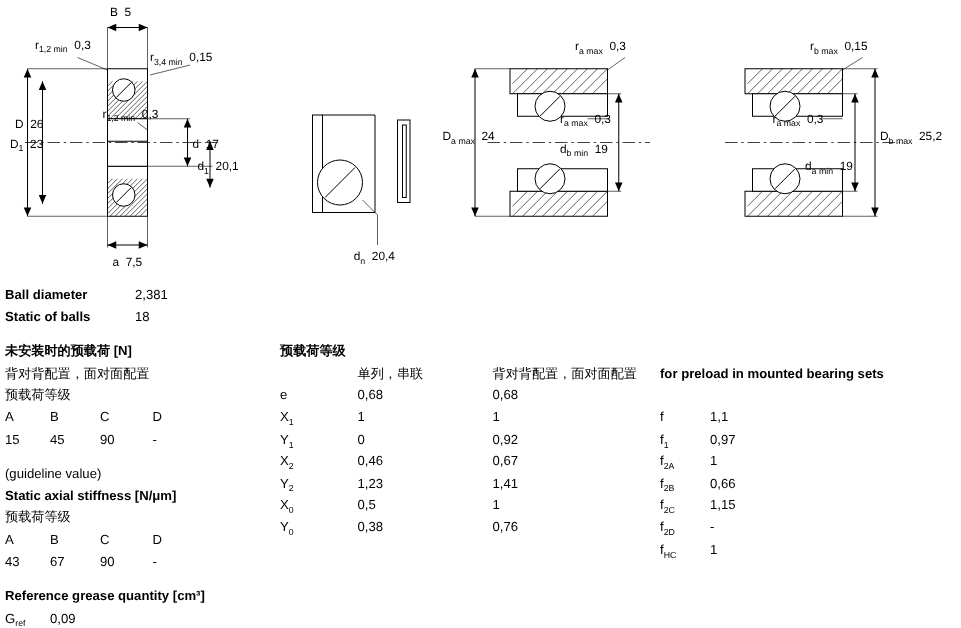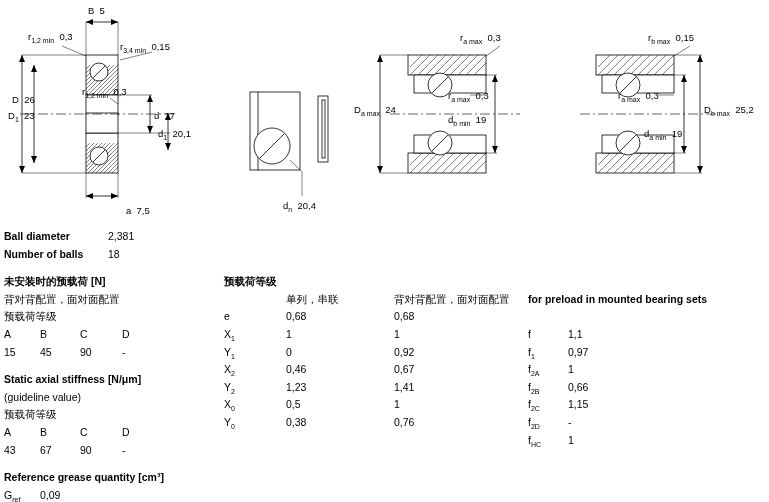--- a/index.html
+++ b/index.html
@@ -278,21 +278,21 @@
     </svg>
 
     <span class="dim-label" style="left:88px; top:5px;">B&nbsp;&nbsp;5</span>
     <span class="dim-label" style="left:28px; top:31px;">r<span class="sub">1,2 min</span>&nbsp;&nbsp;0,3</span>
     <span class="dim-label" style="left:120px; top:41px;">r<span class="sub">3,4 min</span>&nbsp;&nbsp;0,15</span>
     <span class="dim-label" style="left:12px; top:94px;">D&nbsp;&nbsp;26</span>
     <span class="dim-label" style="left:8px; top:110px;">D<span class="sub">1</span>&nbsp;&nbsp;23</span>
     <span class="dim-label" style="left:82px; top:86px;">r<span class="sub">1,2 min</span>&nbsp;&nbsp;0,3</span>
     <span class="dim-label" style="left:138px; top:110px;margin-left:16px;">d&nbsp;&nbsp;17</span>
     <span class="dim-label" style="left:158px; top:128px;">d<span class="sub">1</span>&nbsp;&nbsp;20,1</span>
-    <span class="dim-label" style="left:90px; top:205px;margin-left:36px;">a&nbsp;&nbsp;7,5</span>
+    <span class="dim-label" style="left:90px; top:205px;">a&nbsp;&nbsp;7,5</span>
 
     <span class="dim-label" style="left:283px; top:200px;">d<span class="sub">n</span>&nbsp;&nbsp;20,4</span>
 
     <span class="dim-label" style="left:460px; top:32px;">r<span class="sub">a max</span>&nbsp;&nbsp;0,3</span>
     <span class="dim-label" style="left:354px; top:104px;">D<span class="sub">a max</span>&nbsp;&nbsp;24</span>
     <span class="dim-label" style="left:448px; top:90px;">r<span class="sub">a max</span>&nbsp;&nbsp;0,3</span>
     <span class="dim-label" style="left:448px; top:114px;">d<span class="sub">b min</span>&nbsp;&nbsp;19</span>
 
     <span class="dim-label" style="left:648px; top:32px;">r<span class="sub">b max</span>&nbsp;&nbsp;0,15</span>
     <span class="dim-label" style="left:618px; top:90px;">r<span class="sub">a max</span>&nbsp;&nbsp;0,3</span>
@@ -301,21 +301,21 @@
   </div>
 
   <div class="tables">
 
     <div class="col colA">
       <div class="row">
         <span class="la0 bold">Ball diameter</span>
         <span class="la1">2,381</span>
       </div>
       <div class="row">
-        <span class="la0 bold">Number of balls</span>
+        <span class="la0 bold">Static of balls</span>
         <span class="la1">18</span>
       </div>
       <div class="spacer"></div>
       <div class="row">
         <span class="la0 bold">未安装时的预载荷 [N]</span>
       </div>
       <div class="row">
         <span class="la0">背对背配置，面对面配置</span>
       </div>
       <div class="row">
@@ -328,24 +328,24 @@
         <span class="lb3">D</span>
       </div>
       <div class="row">
         <span class="lb0">15</span>
         <span class="lb1">45</span>
         <span class="lb2">90</span>
         <span class="lb3">-</span>
       </div>
       <div class="spacer"></div>
       <div class="row">
+        <span class="la0">(guideline value)</span>
+      </div>
+      <div class="row">
         <span class="la0 bold">Static axial stiffness [N/μm]</span>
-      </div>
-      <div class="row">
-        <span class="la0">(guideline value)</span>
       </div>
       <div class="row">
         <span class="la0">预载荷等级</span>
       </div>
       <div class="row">
         <span class="lb0">A</span>
         <span class="lb1">B</span>
         <span class="lb2">C</span>
         <span class="lb3">D</span>
       </div>

